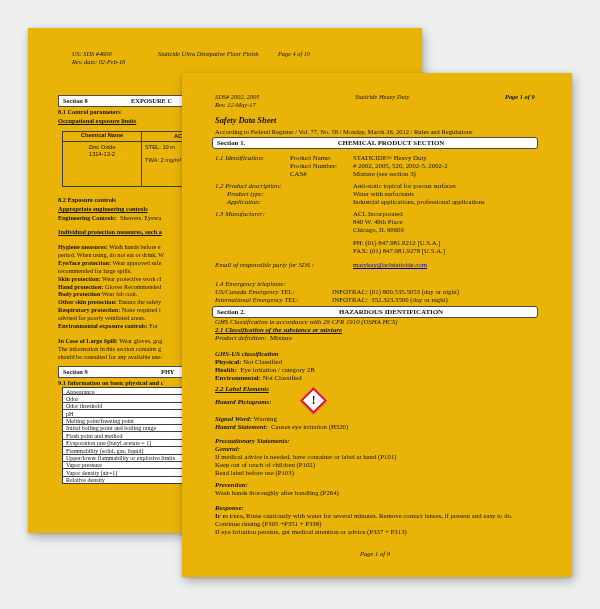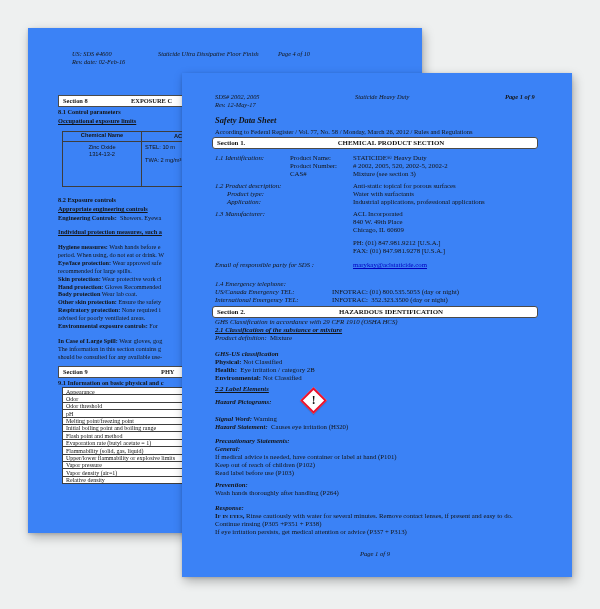--- a/index.html
+++ b/index.html
@@ -1,18 +1,18 @@
 <!DOCTYPE html>
 <html><head>
 <meta charset="utf-8">
 <style>
   *{margin:0;padding:0;box-sizing:border-box;}
   html,body{width:600px;height:609px;overflow:hidden;}
   body{background:#eef0f0;position:relative;font-family:"Liberation Serif",serif;color:#141414;}
-  .page{position:absolute;background:#3b82f6;overflow:hidden;box-shadow:2px 4px 10px rgba(0,0,0,.28),0 1px 3px rgba(0,0,0,.14);}
+  .page{position:absolute;background:#eab308;overflow:hidden;box-shadow:2px 4px 10px rgba(0,0,0,.28),0 1px 3px rgba(0,0,0,.14);}
   #back-page{left:28px;top:28px;width:394px;height:505px;z-index:1;font-size:6.2px;line-height:7.9px;}
   #front-page{left:182px;top:73px;width:390px;height:504px;z-index:2;font-size:6.8px;line-height:8px;}
   .abs{position:absolute;}
   .b{font-weight:bold;}
   .i{font-style:italic;}
   .u{text-decoration:underline;}
   .ln{white-space:pre;}
   .secbox{position:absolute;height:12px;border:1px solid #4a4a4a;display:flex;align-items:center;font-weight:bold;background:#fff;}
   .secbox .lab{padding-left:4px;width:72px;flex:none;}
   

